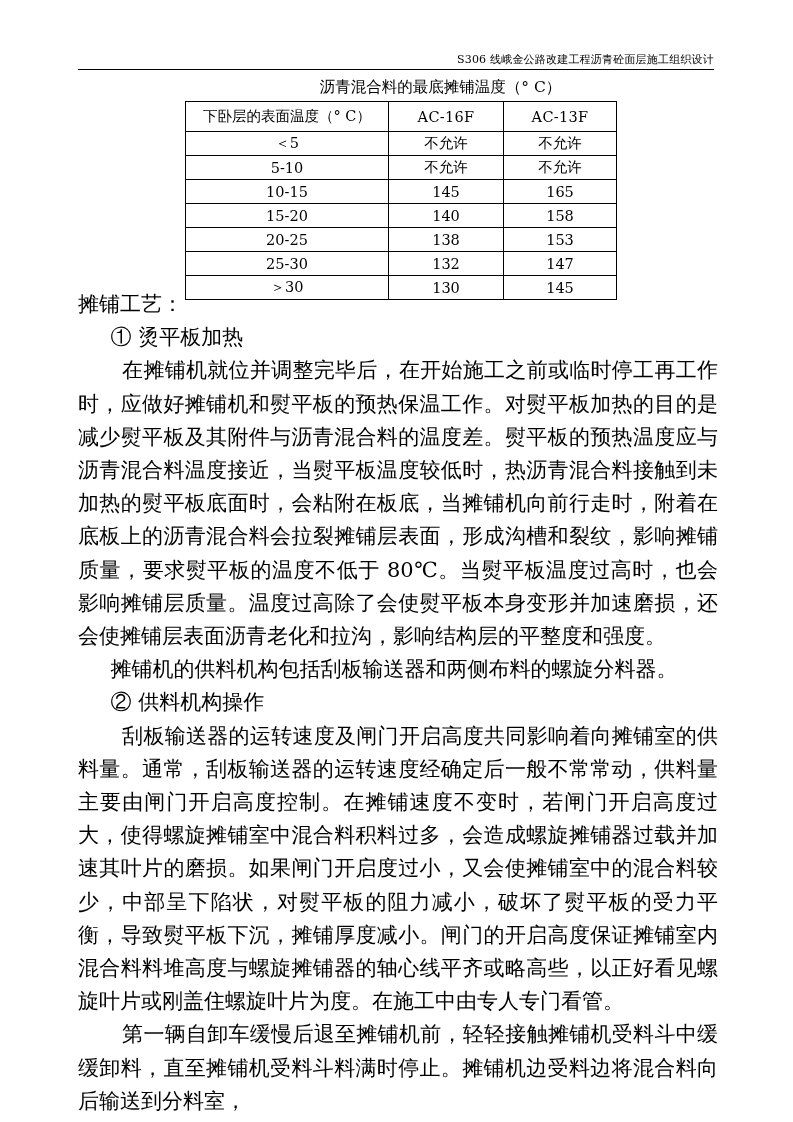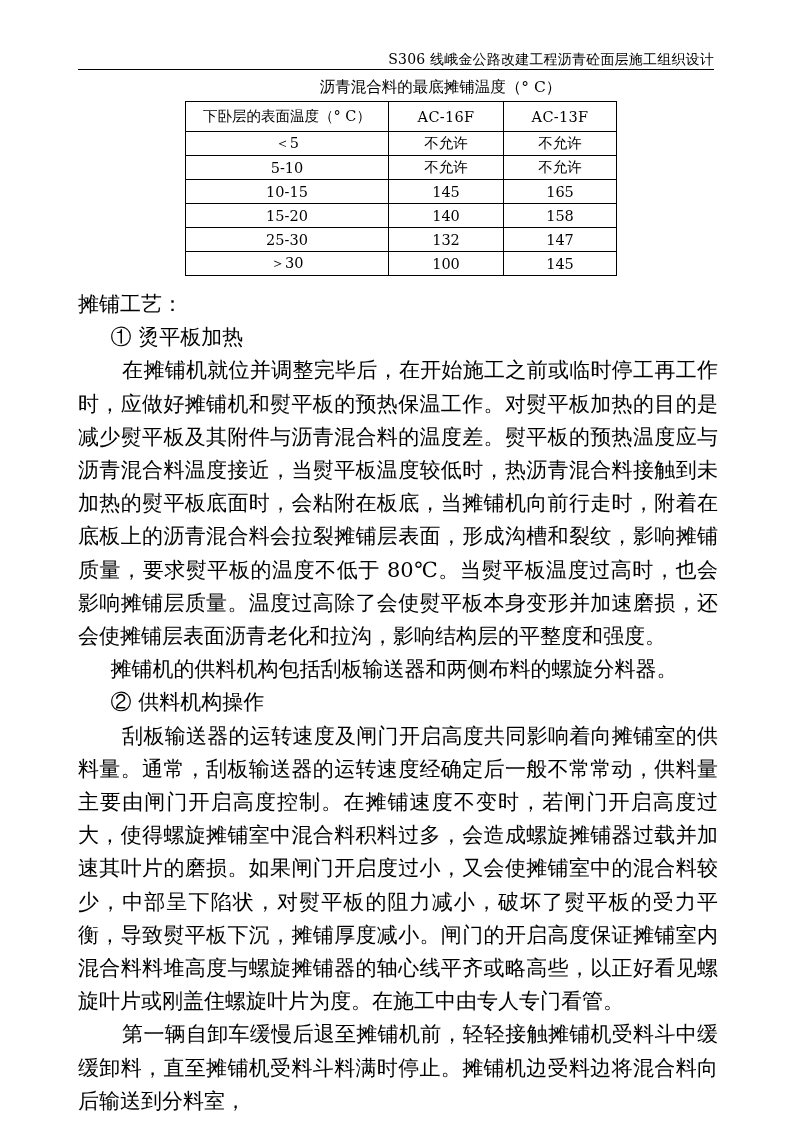--- a/index.html
+++ b/index.html
@@ -25,21 +25,21 @@
 
   
   .header-block {
     position: absolute;
     left: 78px;
     top: 52px;
     width: 636px;
   }
   .header-text {
     text-align: right;
-    font-size: 14px;
+    font-size: 11px;
     line-height: 15px;
     font-family: "DejaVu Serif", "Liberation Serif", serif;
     letter-spacing: 0.2px;
     white-space: nowrap;
   }
   .header-rule {
     margin-top: 2px;
     border-top: 1.4px solid #000;
     width: 100%;
     height: 0;
@@ -141,27 +141,32 @@
         <td class="c0">10-15</td>
         <td class="c1">145</td>
         <td class="c2">165</td>
       </tr>
       <tr>
         <td class="c0">15-20</td>
         <td class="c1">140</td>
         <td class="c2">158</td>
       </tr>
       <tr>
+        <td class="c0">20-25</td>
+        <td class="c1">138</td>
+        <td class="c2">153</td>
+      </tr>
+      <tr>
         <td class="c0">25-30</td>
         <td class="c1">132</td>
         <td class="c2">147</td>
       </tr>
       <tr>
         <td class="c0">＞30</td>
-        <td class="c1">100</td>
+        <td class="c1">130</td>
         <td class="c2">145</td>
       </tr>
     </tbody>
   </table>
 
   <div class="body-area">
     <p class="para flush">摊铺工艺：</p>
     <p class="para item">①  烫平板加热</p>
     <p class="para indent2">在摊铺机就位并调整完毕后，在开始施工之前或临时停工再工作时，应做好摊铺机和熨平板的预热保温工作。对熨平板加热的目的是减少熨平板及其附件与沥青混合料的温度差。熨平板的预热温度应与沥青混合料温度接近，当熨平板温度较低时，热沥青混合料接触到未加热的熨平板底面时，会粘附在板底，当摊铺机向前行走时，附着在底板上的沥青混合料会拉裂摊铺层表面，形成沟槽和裂纹，影响摊铺质量，要求熨平板的温度不低于 80℃。当熨平板温度过高时，也会影响摊铺层质量。温度过高除了会使熨平板本身变形并加速磨损，还会使摊铺层表面沥青老化和拉沟，影响结构层的平整度和强度。</p>
     <p class="para indent1">摊铺机的供料机构包括刮板输送器和两侧布料的螺旋分料器。</p>

